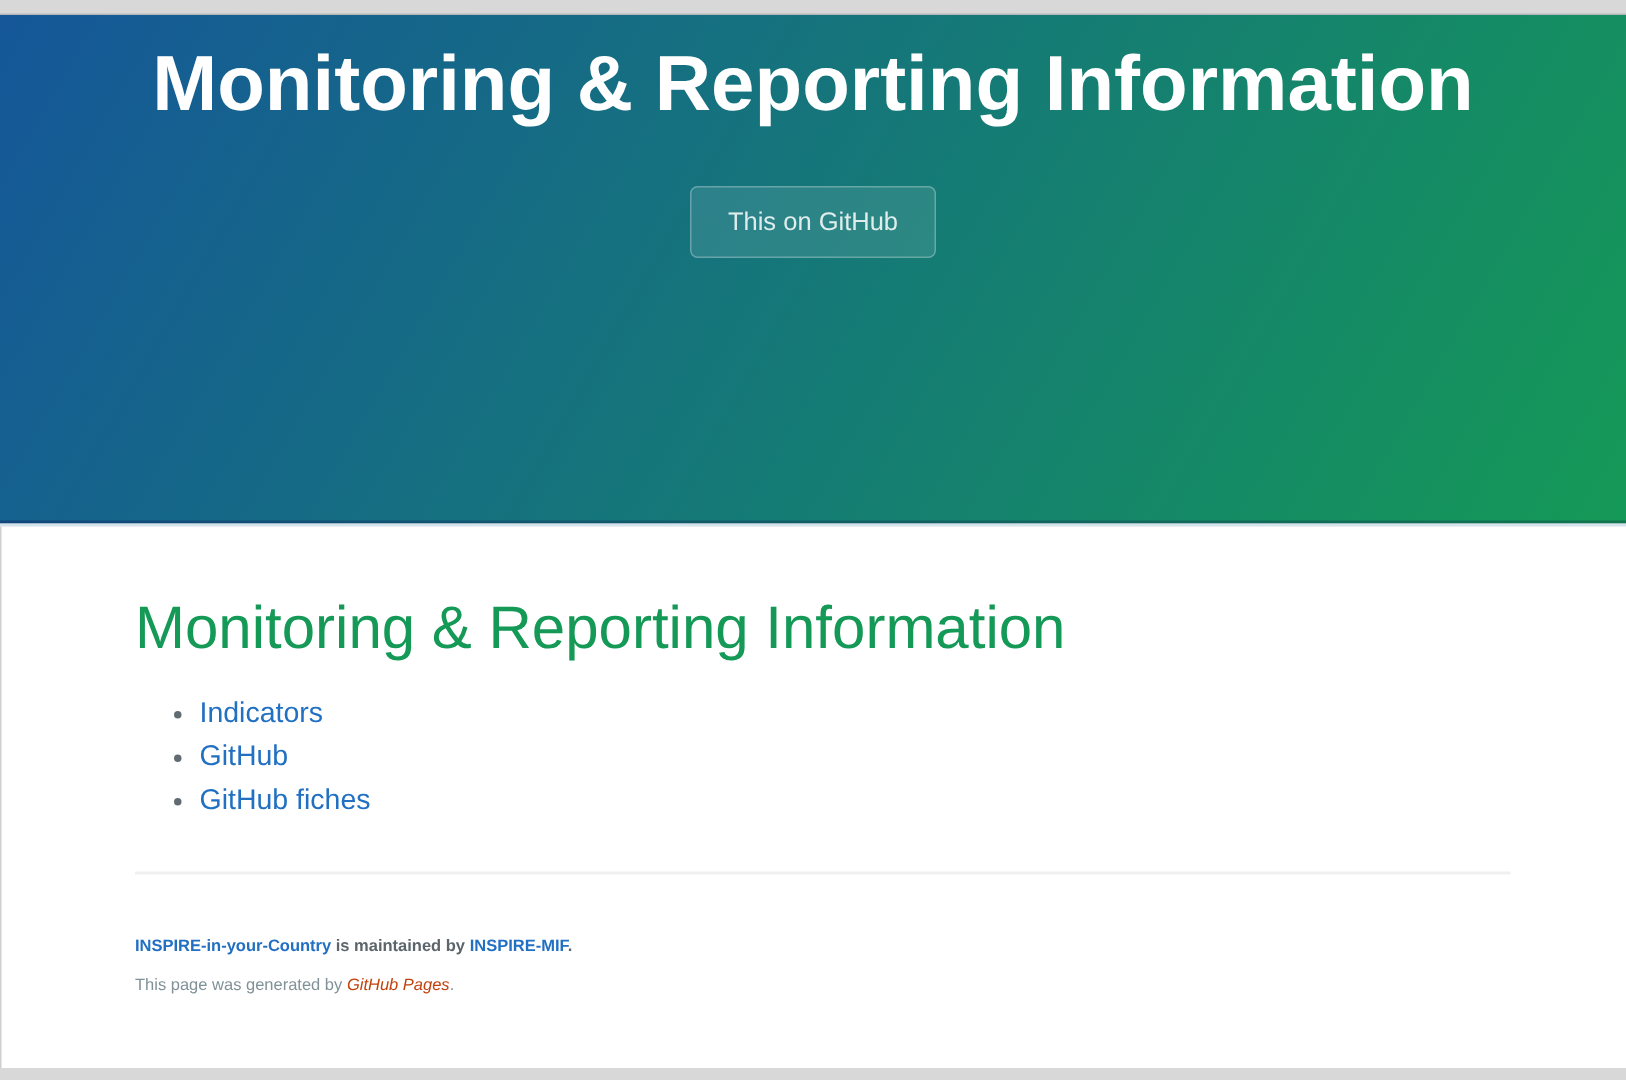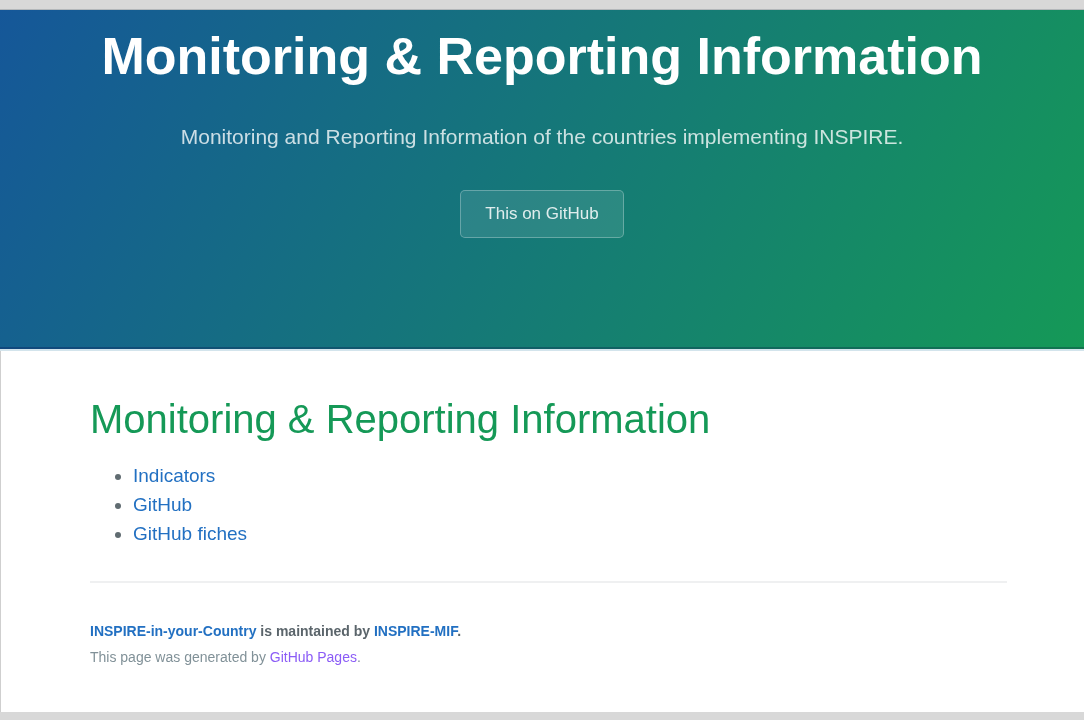--- a/index.html
+++ b/index.html
@@ -79,36 +79,35 @@
   .link-list li { padding: 0; }
   a.content-link { color: #2270c2; text-decoration: none; cursor: pointer; text-align: center; }
   .footer-divider {
     margin-top: 33px;
     height: 2px;
     background: #eff0f1;
     width: 917px;
   }
   .site-footer {
     padding-top: 35px;
-    font-size: 14px;
+    font-size: 11px;
     line-height: 26px;
   }
   .footer-owner { font-weight: 700; color: #5b656b; }
   .footer-owner a { color: #2270c2; text-decoration: none; cursor: pointer; }
   .footer-credits { color: #819198; }
-  .footer-credits a { color: #8b5cf6; text-decoration: none; cursor: pointer; }
+  .footer-credits a { color: #c2410c; text-decoration: none; cursor: pointer; font-style: italic; }
 </style>
 </head>
 <body>
 
 <div class="top-strip"></div>
 
 <header class="page-header">
   <h1 class="project-title">Monitoring &amp; Reporting Information</h1>
-  <h2 class="project-tagline">Monitoring and Reporting Information of the countries implementing INSPIRE.</h2>
   <div>
     <a class="btn">This on GitHub</a>
   </div>
 </header>
 <div class="header-bottom-glow"></div>
 
 <section class="main-wrap">
   <div class="main-content">
     <h1 class="content-heading">Monitoring &amp; Reporting Information</h1>
     <ul class="link-list">

